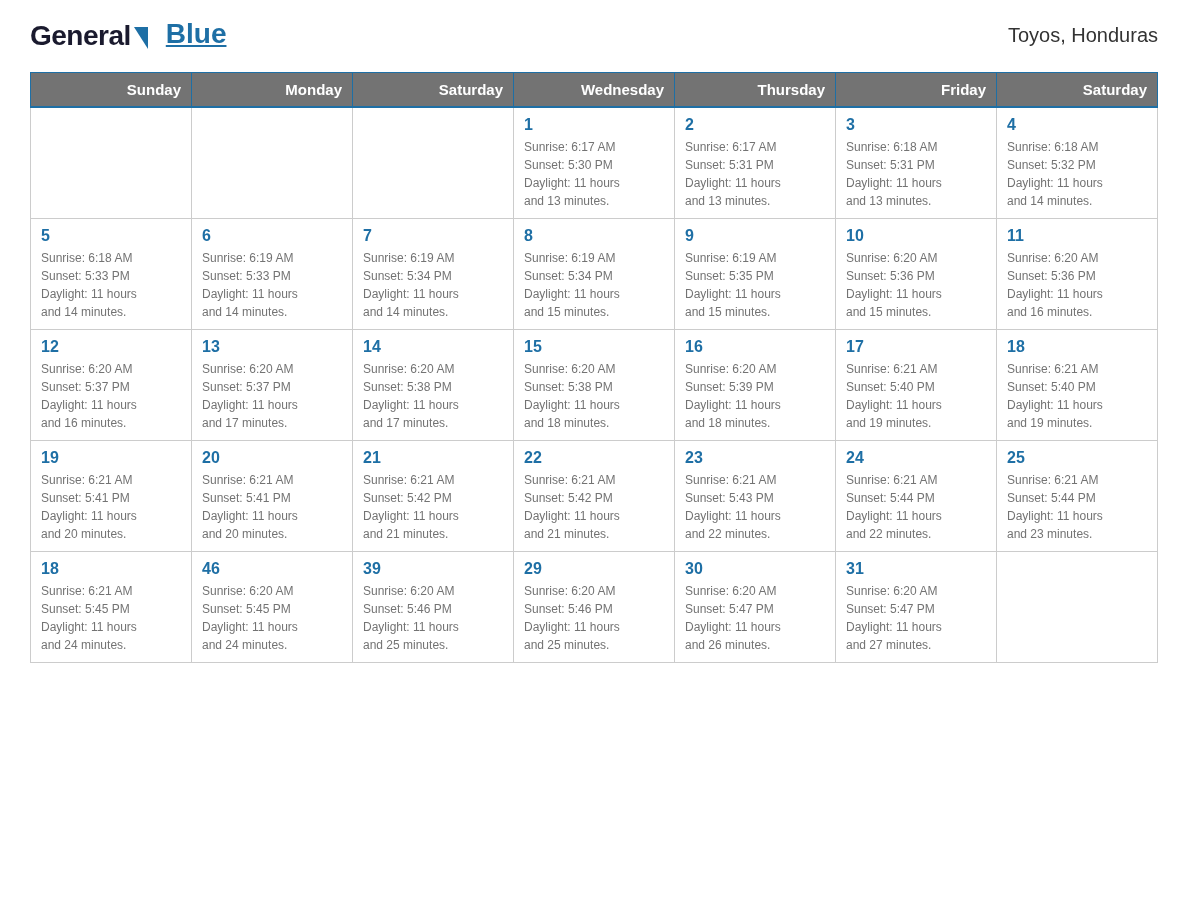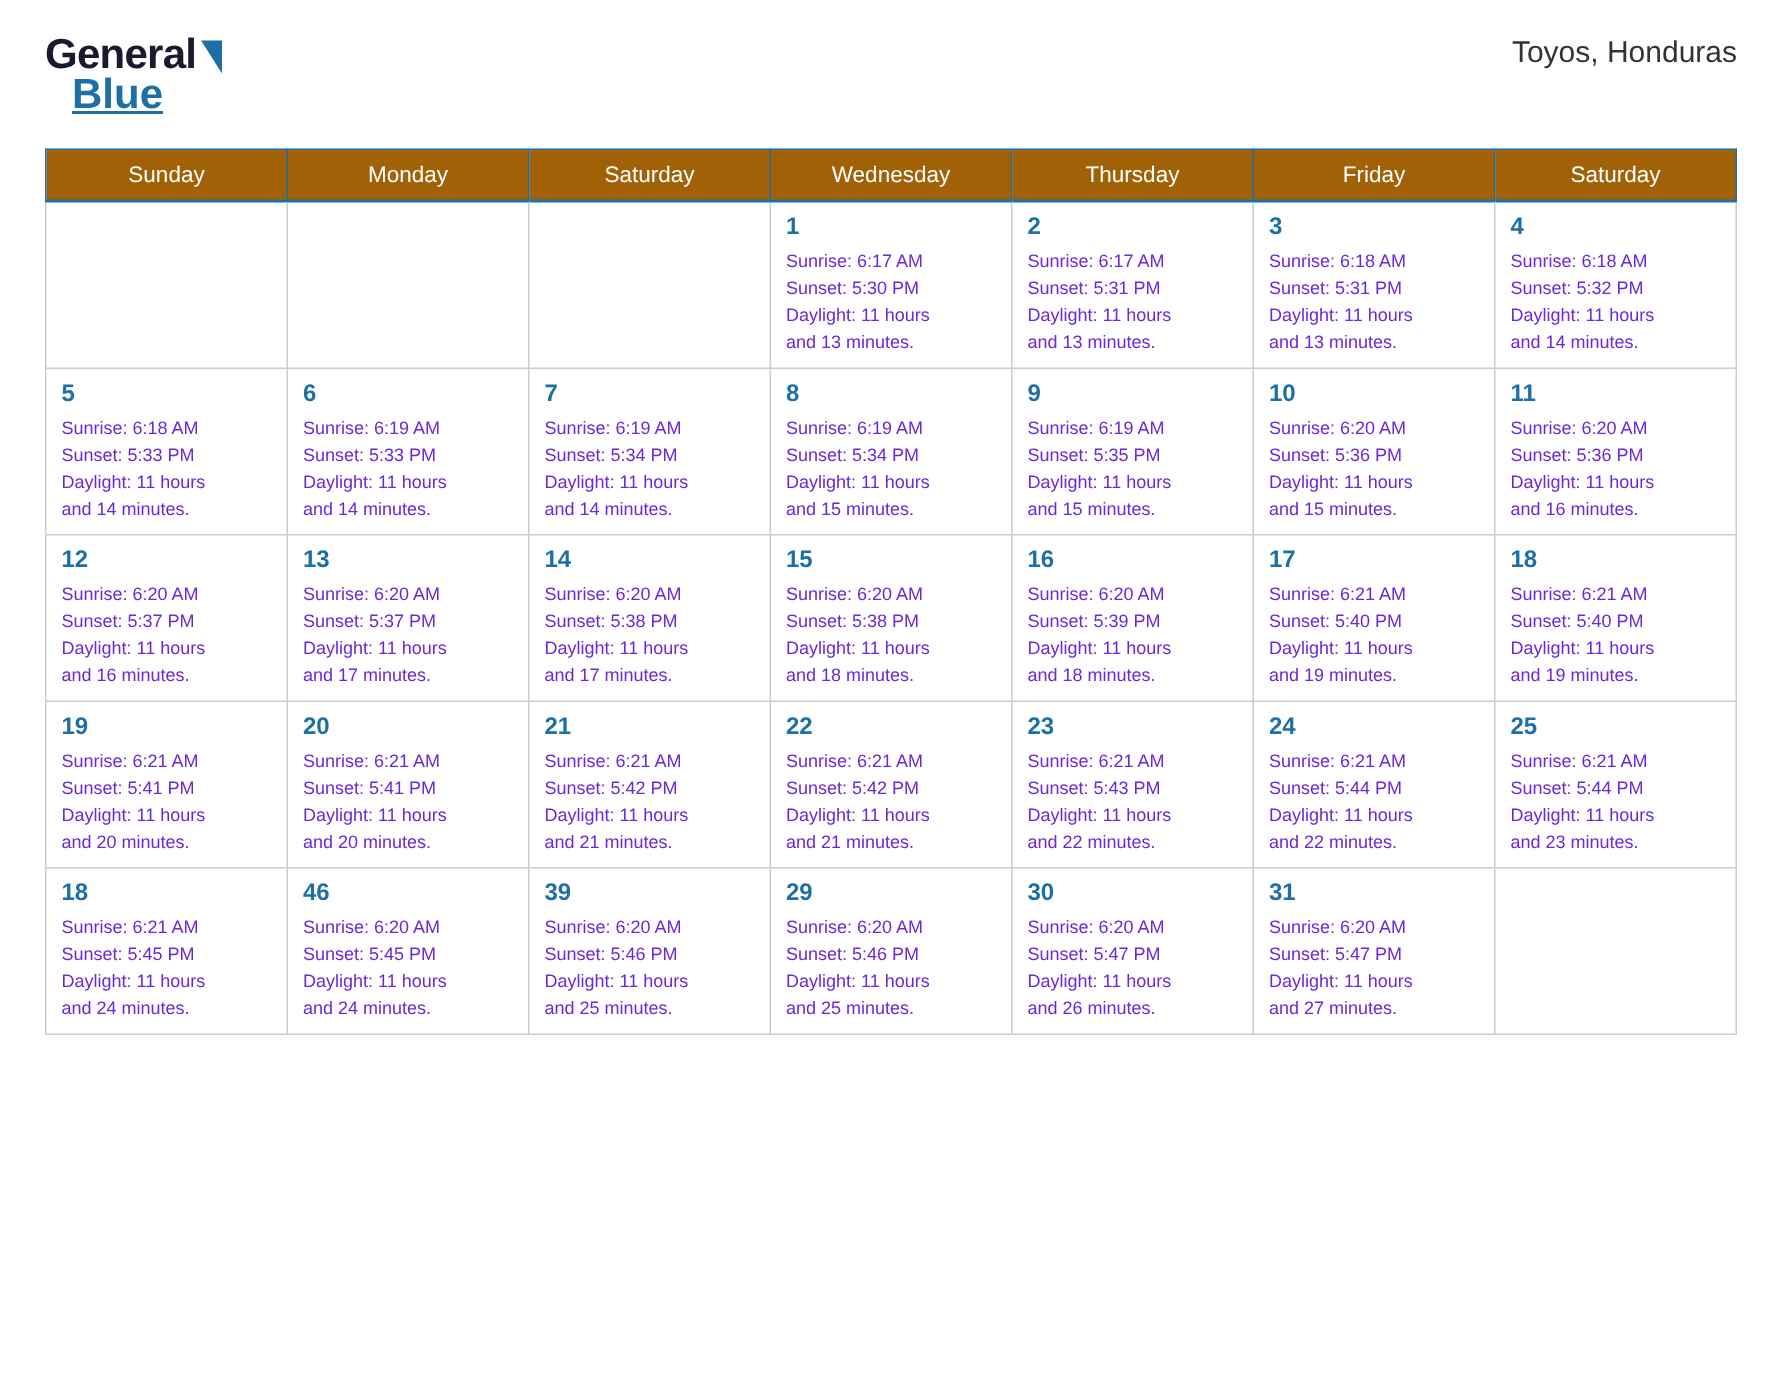--- a/index.html
+++ b/index.html
@@ -11,22 +11,22 @@
       min-height: 918px;
     }
     .header {
       display: flex;
       justify-content: space-between;
       align-items: flex-start;
       margin-bottom: 20px;
     }
     .logo {
       display: flex;
-      flex-direction: column;
-      align-items: flex-start;
+      flex-direction: row;
+      align-items: center;
     }
     .logo-top {
       display: flex;
       align-items: center;
     }
     .logo-general {
       font-size: 28px;
       font-weight: bold;
       color: #1a1a2e;
       letter-spacing: -0.5px;
@@ -61,47 +61,47 @@
       font-size: 20px;
       color: #333;
       margin-top: 4px;
     }
     table {
       width: 100%;
       border-collapse: collapse;
       table-layout: fixed;
     }
     thead tr th {
-      background-color: #a16207;
+      background-color: #737373;
       color: #fff;
       font-size: 15px;
-      font-weight: normal;
+      font-weight: bold;
       padding: 8px 10px;
-      text-align: center;
+      text-align: right;
       border: 1px solid #1e6fa5;
     }
     tbody tr td {
       vertical-align: top;
       padding: 8px 10px;
       border: 1px solid #ccc;
       font-size: 12.5px;
       color: #333;
       min-height: 100px;
       height: 110px;
     }
     .day-num {
       font-size: 16px;
       color: #1e6fa5;
       font-weight: bold;
       display: block;
       margin-bottom: 4px;
     }
     .day-info {
       font-size: 12px;
-      color: #6d28d9;
+      color: #737373;
       line-height: 1.5;
     }
     tbody tr:first-child td {
       border-top: 2px solid #1e6fa5;
     }
     tbody tr td:first-child {
       border-left: 1px solid #ccc;
     }
     .empty-cell {
       background: #fff;

